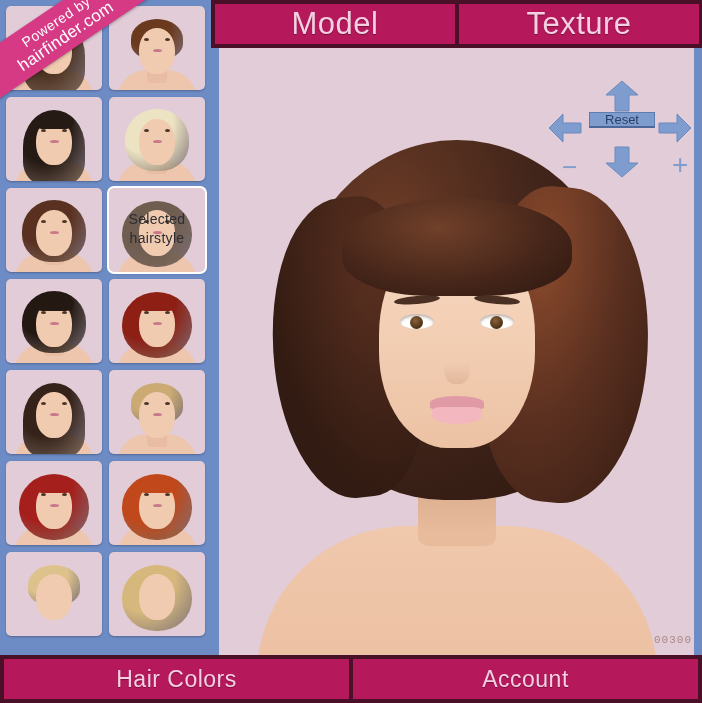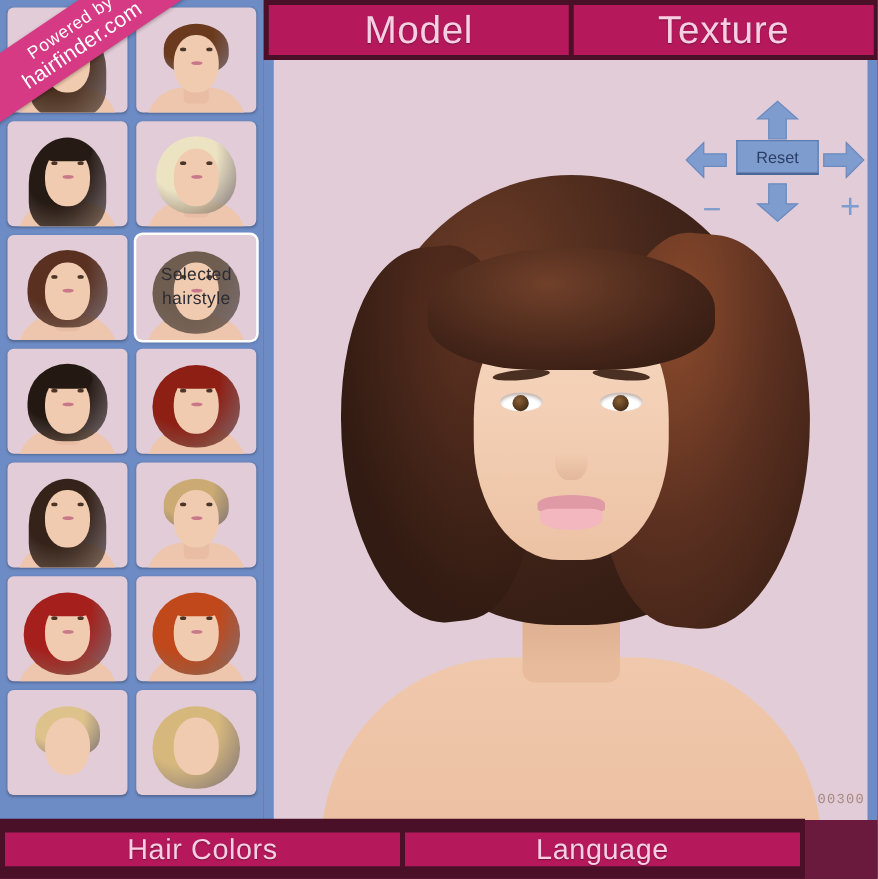--- a/index.html
+++ b/index.html
@@ -30,26 +30,25 @@
     display:flex; align-items:center; justify-content:center;
     color:#f6cfe2;
     font-size:31px;
     letter-spacing:0.5px;
     text-shadow:0 1px 1px rgba(0,0,0,.35);
     cursor:pointer;
   }
 
   
   #bottombar {
-    position:absolute; left:0; bottom:0; width:644px; height:48px;
+    position:absolute; left:0; bottom:0; width:702px; height:48px;
     background:#4a1028;
     padding:4px;
     display:flex; gap:4px;
     z-index:30;
-    align-items:center;
   }
   .bbtn {
     flex:1 1 0;
     background:#b5195c;
     display:flex; align-items:center; justify-content:center;
     color:#f6cfe2;
     font-size:23px;
     letter-spacing:0.5px;
     text-shadow:0 1px 1px rgba(0,0,0,.35);
     cursor:pointer;
@@ -263,21 +262,21 @@
     z-index:18;
   }
   .arrow { position:absolute; cursor:pointer; }
   .arrow svg { display:block; }
   #arr-up    { left:56px; top:0; }
   #arr-down  { left:56px; top:66px; }
   #arr-left  { left:0;    top:33px; }
   #arr-right { left:110px;top:33px; }
   #reset-btn {
     position:absolute; left:41px; top:32px;
-    width:66px; height:28px;
+    width:66px; height:16px;
     background:#7e9ccd;
     border:1px solid #5d7cb0;
     border-bottom:2px solid #4d6898;
     display:flex; align-items:center; justify-content:center;
     color:#2b3f66; font-size:13px;
     cursor:pointer;
   }
   #zoom-out {
     position:absolute; left:14px; top:78px;
     color:#7e9ccd; font-size:26px; line-height:18px; cursor:pointer;
@@ -538,21 +537,21 @@
     <div id="photo-code">00300</div>
 
     <div id="stage-frame"></div>
   </div>
 
   <div id="bottombar">
       <div class="bbtn">
         <span>Hair Colors</span>
       </div>
       <div class="bbtn">
-        <span>Language</span>
+        <span>Account</span>
       </div>
     </div>
 
   <div id="ribbon">
     <div class="r1">Powered by</div>
     <div class="r2">hairfinder.com</div>
   </div>
 
 </div>
 

